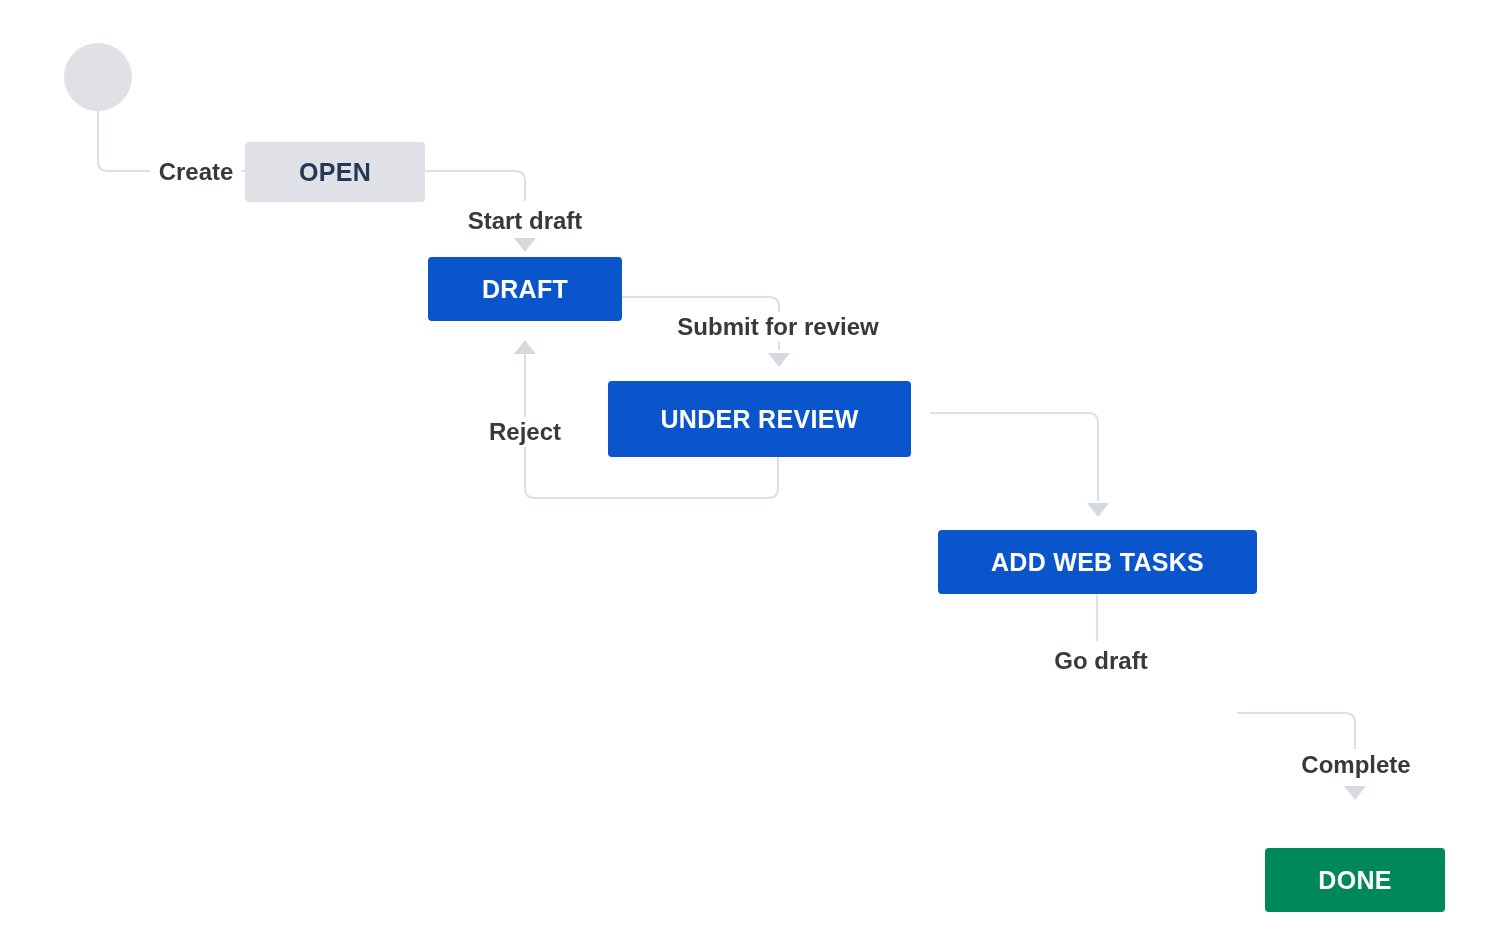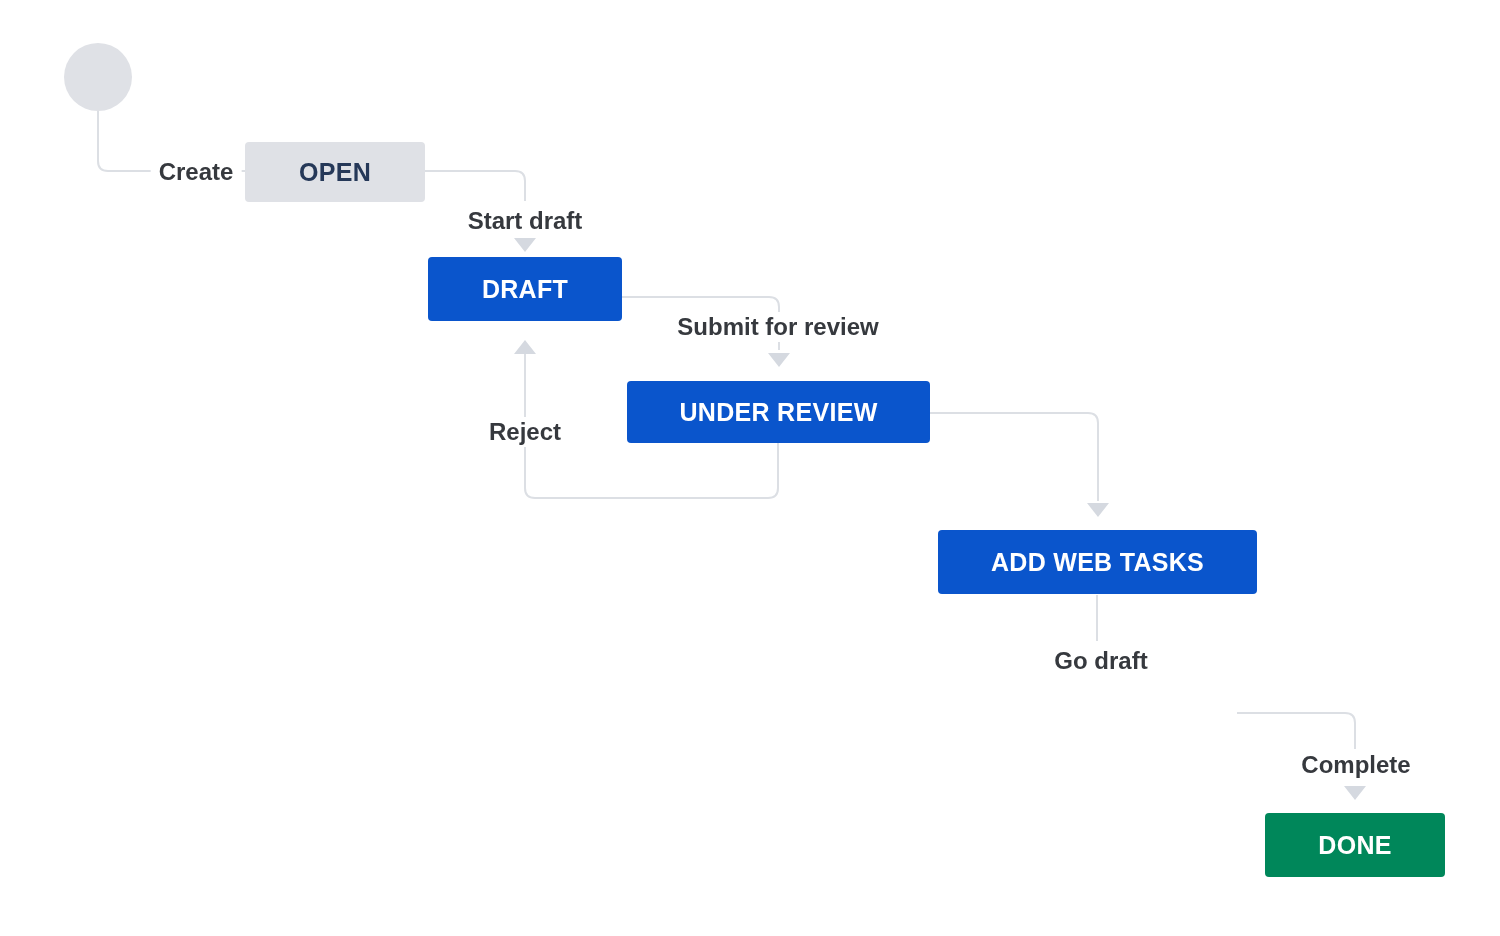--- a/index.html
+++ b/index.html
@@ -31,21 +31,21 @@
     border-radius:4px;
     font-weight:bold;font-size:25px;line-height:1;
     color:var(--node-text);
     letter-spacing:.3px;
     white-space:nowrap;
     box-sizing:border-box;
     cursor:default;
   }
   .node-todo{background:var(--gray);color:var(--gray-text);}
   .node-progress{background:var(--blue);}
-  .node-done{background:var(--green);}
+  .node-done{background:var(--green);margin-top:35px;}
   .tlabel{
     position:absolute;
     transform:translate(-50%,-50%);
     background:var(--bg);
     padding:3px 8px;
     font-weight:bold;font-size:24px;line-height:1;
     color:var(--label);
     white-space:nowrap;
     cursor:default;
   }
@@ -76,21 +76,21 @@
     <path class="line" d="M 1097 595 L 1097 641"></path>
 
     <path class="line" d="M 1237 713 L 1345 713 Q 1355 713 1355 723 L 1355 749"></path>
     <polygon class="arrow" points="1344,786 1366,786 1355,800"></polygon>
   </svg>
 
   <div class="node node-todo" style="left:245px;top:142px;width:180px;height:60px">OPEN</div>
 
   <div class="node node-progress" style="left:428px;top:257px;width:194px;height:64px">DRAFT</div>
 
-  <div class="node node-progress" style="left:627px;top:381px;width:303px;height:62px">UNDER REVIEW</div>
+  <div class="node node-progress" style="left:608px;top:381px;width:303px;height:76px">UNDER REVIEW</div>
 
   <div class="node node-progress" style="left:938px;top:530px;width:319px;height:64px">ADD WEB TASKS</div>
 
 
   <div class="node node-done" style="left:1265px;top:813px;width:180px;height:64px">DONE</div>
 
   <div class="tlabel" style="left:196px;top:172px">Create</div>
 
   <div class="tlabel" style="left:525px;top:221px">Start draft</div>
 

